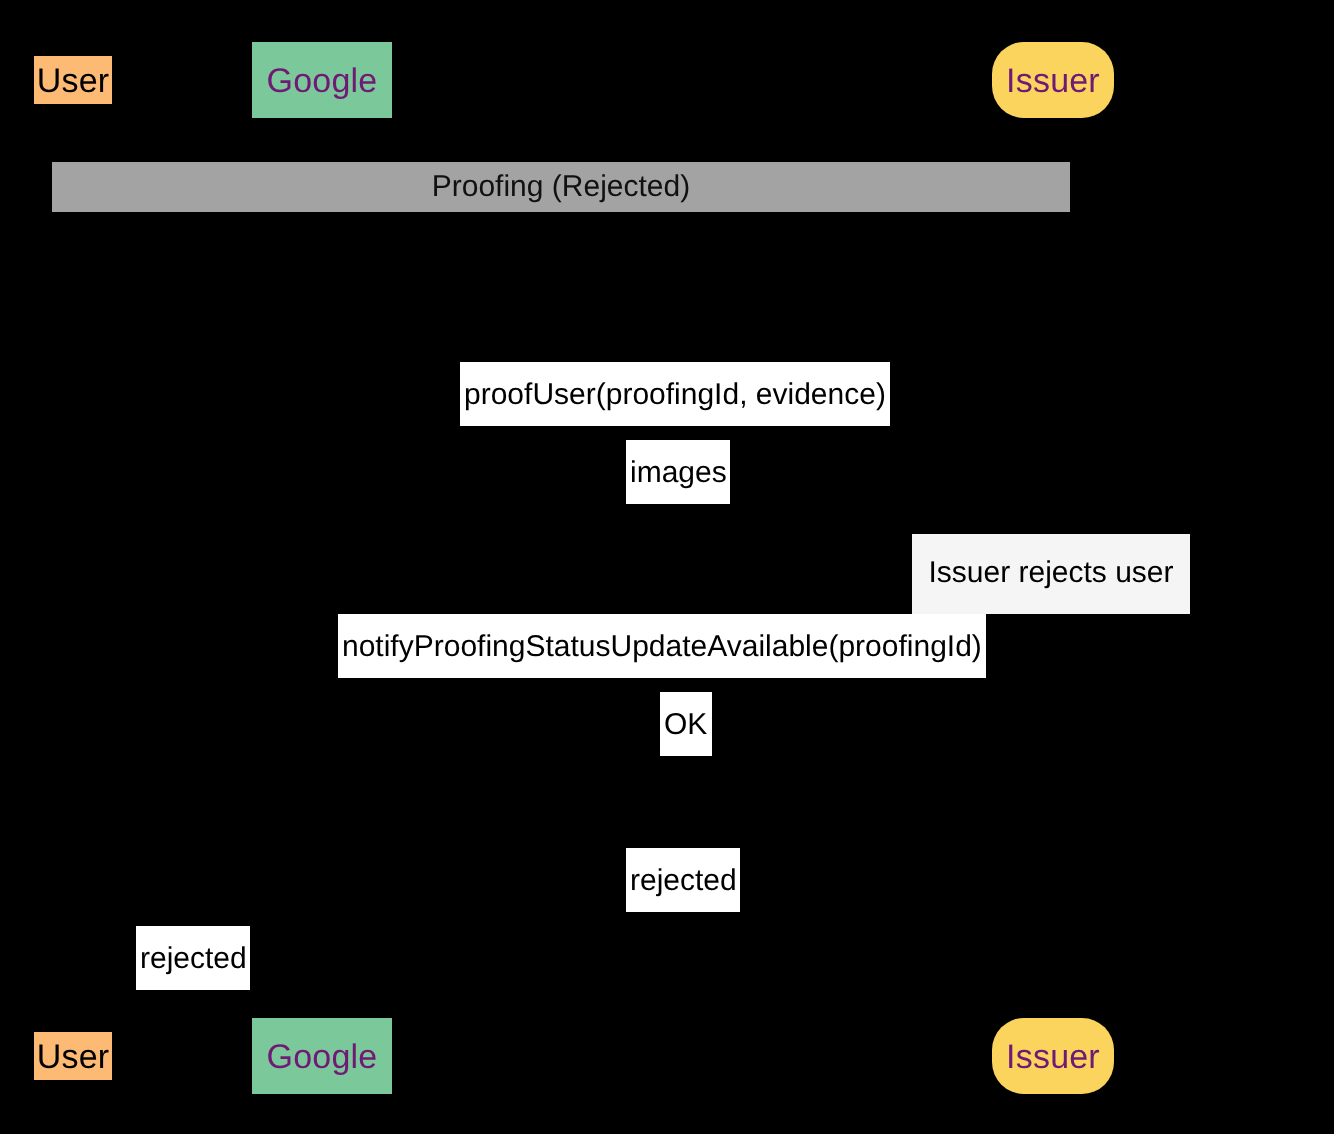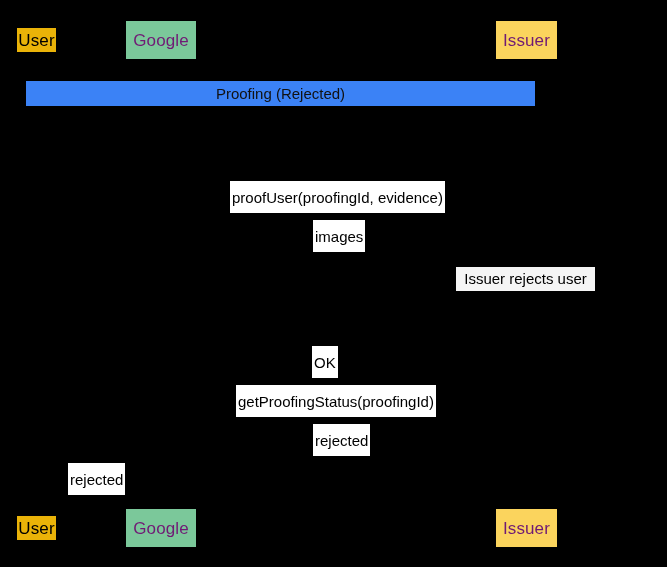--- a/index.html
+++ b/index.html
@@ -32,30 +32,31 @@
     display: flex;
     align-items: center;
     justify-content: center;
     color: #701a75;
     font-size: 17px;
     line-height: 1;
     white-space: nowrap;
     letter-spacing: 0.1px;
   }
   .participant.plain {
-    background: #eab308;
+    background: #fdba74;
     color: #000000;
     padding: 0 1px;
     text-align: right;
   }
   .participant.green {
     background: #7bc89a;
   }
   .participant.yellow {
     background: #fbd45d;
+    border-radius: 16px;
   }
 
   .p-user-top    { left: 17px;  top: 28px;  width: 39px;  height: 24px; }
   .p-google-top  { left: 126px; top: 21px;  width: 70px;  height: 38px; }
   .p-issuer-top  { left: 496px; top: 21px;  width: 61px;  height: 38px; }
 
   .p-user-bot    { left: 17px;  top: 516px; width: 39px;  height: 24px; }
   .p-google-bot  { left: 126px; top: 509px; width: 70px;  height: 38px; }
   .p-issuer-bot  { left: 496px; top: 509px; width: 61px;  height: 38px; }
 
@@ -71,21 +72,21 @@
   .ll-google { left: 160px; }
   .ll-issuer { left: 526px; }
 
   
   .group-bar {
     position: absolute;
     left: 26px;
     top: 81px;
     width: 509px;
     height: 25px;
-    background: #3b82f6;
+    background: #a3a3a3;
     box-sizing: border-box;
     display: flex;
     align-items: center;
     justify-content: center;
     color: #111111;
     font-size: 15px;
     line-height: 1;
     white-space: nowrap;
   }
 
@@ -108,21 +109,21 @@
   .note-liveness {
     left: 45px;
     top: 113px;
     width: 107px;
     height: 42px;
   }
   .note-rejects {
     left: 456px;
     top: 267px;
     width: 139px;
-    height: 24px;
+    height: 40px;
     background: #f5f5f5;
     flex-direction: row;
   }
 
   
   .msg {
     position: absolute;
     background: #ffffff;
     color: #000000;
     font-size: 15px;
@@ -131,21 +132,21 @@
     display: flex;
     align-items: center;
     justify-content: center;
     white-space: nowrap;
     padding: 16px 2px;
     box-sizing: border-box;
   }
   .m-proofuser { left: 230px; top: 181px; }
   .m-pending   { left: 313px; top: 220px; }
   .m-notify    { left: 169px; top: 307px; }
-  .m-ok        { left: 312px; top: 346px; text-align: right; }
+  .m-ok        { left: 330px; top: 346px; text-align: right; }
   .m-getstatus { left: 236px; top: 385px; }
   .m-rejected1 { left: 313px; top: 424px; }
   .m-rejected2 { left: 68px;  top: 463px; }
 </style>
 </head>
 <body>
 
 <div class="canvas">
 
   <div class="lifeline ll-user"></div>
@@ -158,24 +159,24 @@
 
   <div class="group-bar">Proofing (Rejected)</div>
 
 
   <div class="msg m-proofuser">proofUser(proofingId, evidence)</div>
 
   <div class="msg m-pending">images</div>
 
   <div class="note note-rejects">Issuer rejects user</div>
 
+  <div class="msg m-notify">notifyProofingStatusUpdateAvailable(proofingId)</div>
 
   <div class="msg m-ok">OK</div>
 
-  <div class="msg m-getstatus">getProofingStatus(proofingId)</div>
 
   <div class="msg m-rejected1">rejected</div>
 
   <div class="msg m-rejected2">rejected</div>
 
   <div class="participant plain p-user-bot">User</div>
   <div class="participant green p-google-bot">Google</div>
   <div class="participant yellow p-issuer-bot">Issuer</div>
 
 </div>

